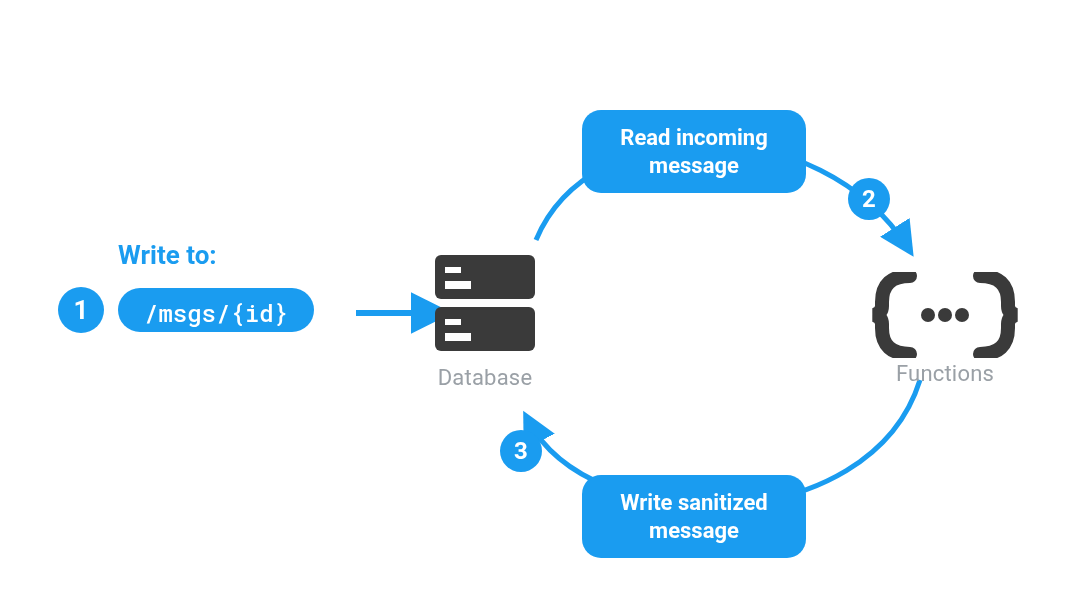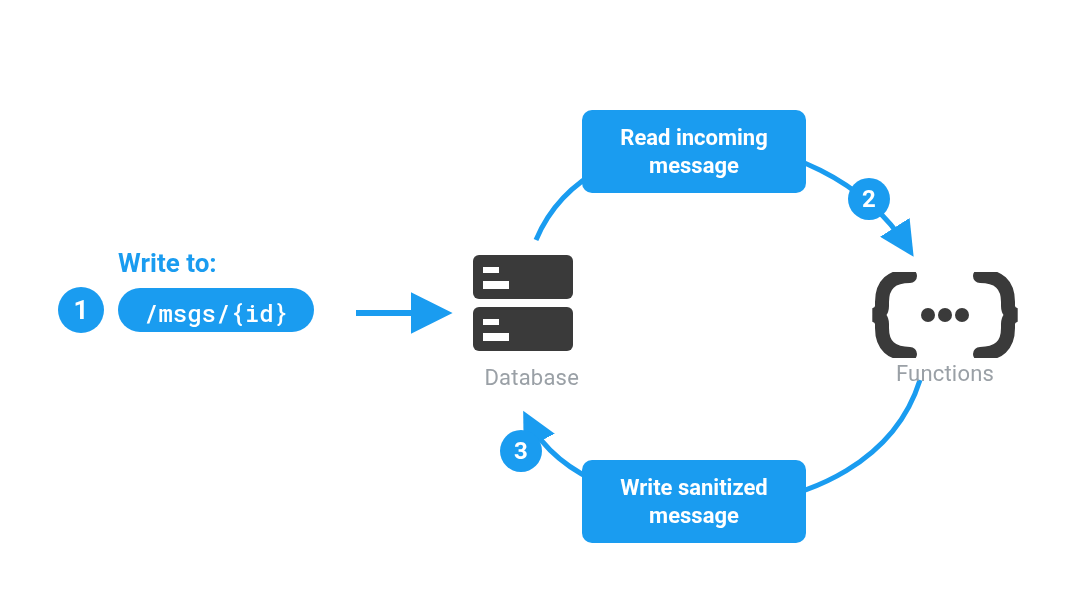--- a/index.html
+++ b/index.html
@@ -39,21 +39,21 @@
   }
   
   #badge1 { width: 46px; height: 46px; left: 58px; top: 287px; font-size: 26px;}
   #badge2 { left: 848px; top: 178px; }
   #badge3 { left: 500px; top: 430px; }
 
   
   .write-to {
     position: absolute;
     left: 118px;
-    top: 248px;
+    top: 240px;
     color: var(--blue);
     font-size: 26px;
     font-weight: 700;
   }
 
   
   .path-pill {
     position: absolute;
     left: 118px;
     top: 288px;
@@ -70,35 +70,35 @@
   }
 
   
   .step-box {
     position: absolute;
     background: var(--blue);
     color: #fff;
     font-size: 22px;
     font-weight: 700;
     text-align: center;
-    border-radius: 10px;
+    border-radius: 19px;
     padding: 14px 22px;
     line-height: 1.25;
     box-shadow: none;
   }
   #box-read  { left: 582px; top: 110px; width: 180px; }
-  #box-sanit { left: 582px; top: 460px; width: 180px; }
+  #box-sanit { left: 582px; top: 475px; width: 180px; }
 
   
   .db {
     position: absolute;
-    left: 467px;
+    left: 429px;
     top: 255px;
     width: 112px;
-    text-align: right;
+    text-align: center;
   }
   .db svg { display: block; margin: 0 auto; }
   .db .label {
     margin-top: 10px;
     font-size: 22px;
     color: var(--gray);
     font-weight: 400;
     letter-spacing: 0.2px;
   }
 

